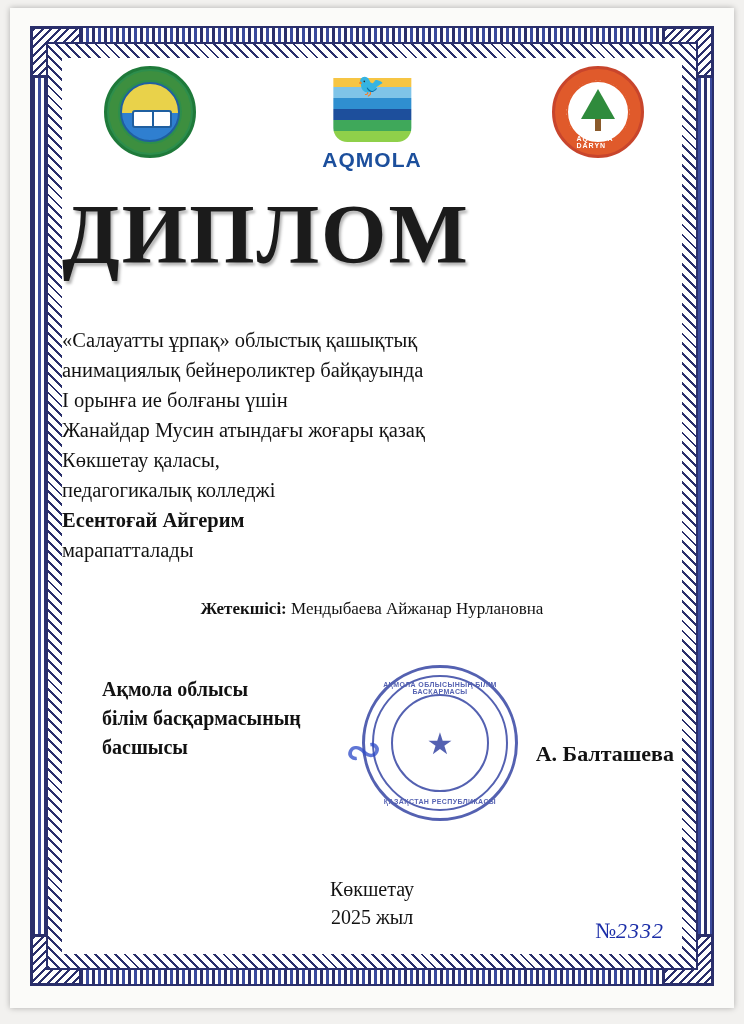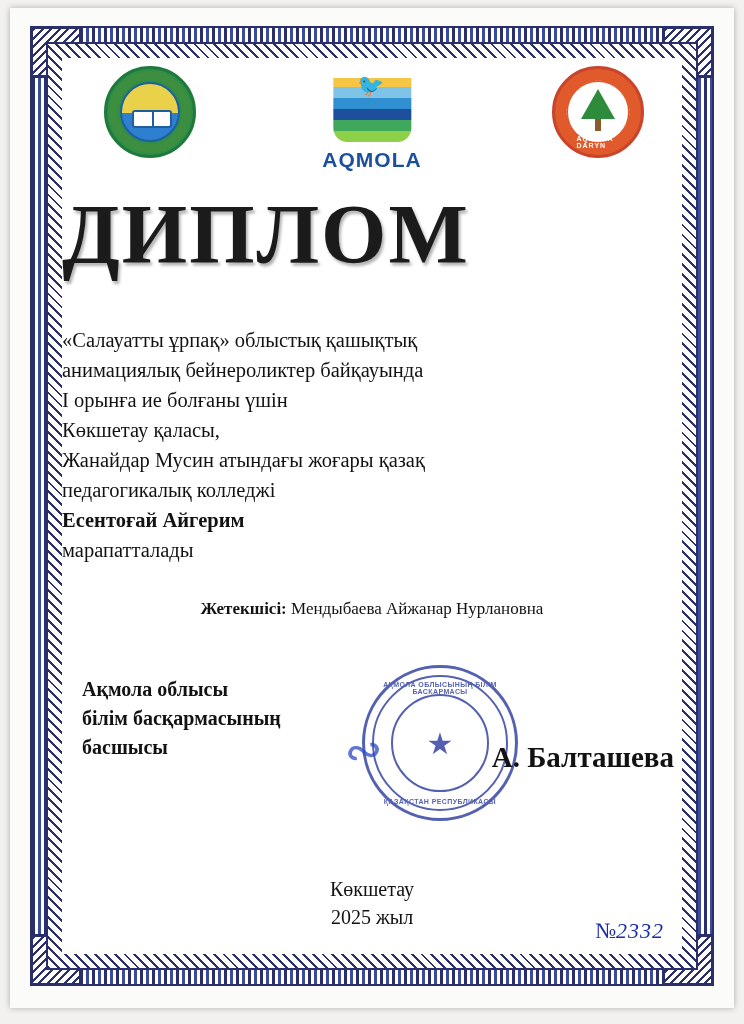--- a/index.html
+++ b/index.html
@@ -262,34 +262,34 @@
   .supervisor .lbl { font-weight: bold; }
 
   
   .sign-row {
     position: relative;
     margin-top: 52px;
     height: 130px;
   }
   .sign-left {
     position: absolute;
-    left: 20px;
+    left: 40px;
     top: 4px;
     font-weight: bold;
     font-size: 20px;
     line-height: 29px;
     color: #121212;
     text-align: left;
   }
   .sign-name {
     position: absolute;
     right: 8px;
     top: 70px;
     font-weight: bold;
-    font-size: 29px;
+    font-size: 22px;
     color: #121212;
   }
 
   
   .stamp {
     position: absolute;
     left: 300px;
     top: -6px;
     width: 150px;
     height: 150px;
@@ -411,22 +411,22 @@
         </div>
 
       </div>
 
       <div class="title">ДИПЛОМ</div>
 
       <div class="body-block">
         <span class="ln">«Салауатты ұрпақ» облыстық қашықтық</span>
         <span class="ln">анимациялық бейнероликтер байқауында</span>
         <span class="ln">I орынға ие болғаны үшін</span>
+        <span class="ln">Жанайдар Мусин атындағы жоғары қазақ</span>
         <span class="ln">Көкшетау қаласы,</span>
-        <span class="ln">Жанайдар Мусин атындағы жоғары қазақ</span>
         <span class="ln">педагогикалық колледжі</span>
         <span class="ln" style="font-weight:bold">Есентоғай Айгерим</span>
         <span class="ln">марапатталады</span>
       </div>
 
       <div class="supervisor">
         <span class="lbl">Жетекшісі:</span>
         <span>Мендыбаева Айжанар Нурлановна</span>
       </div>
 

